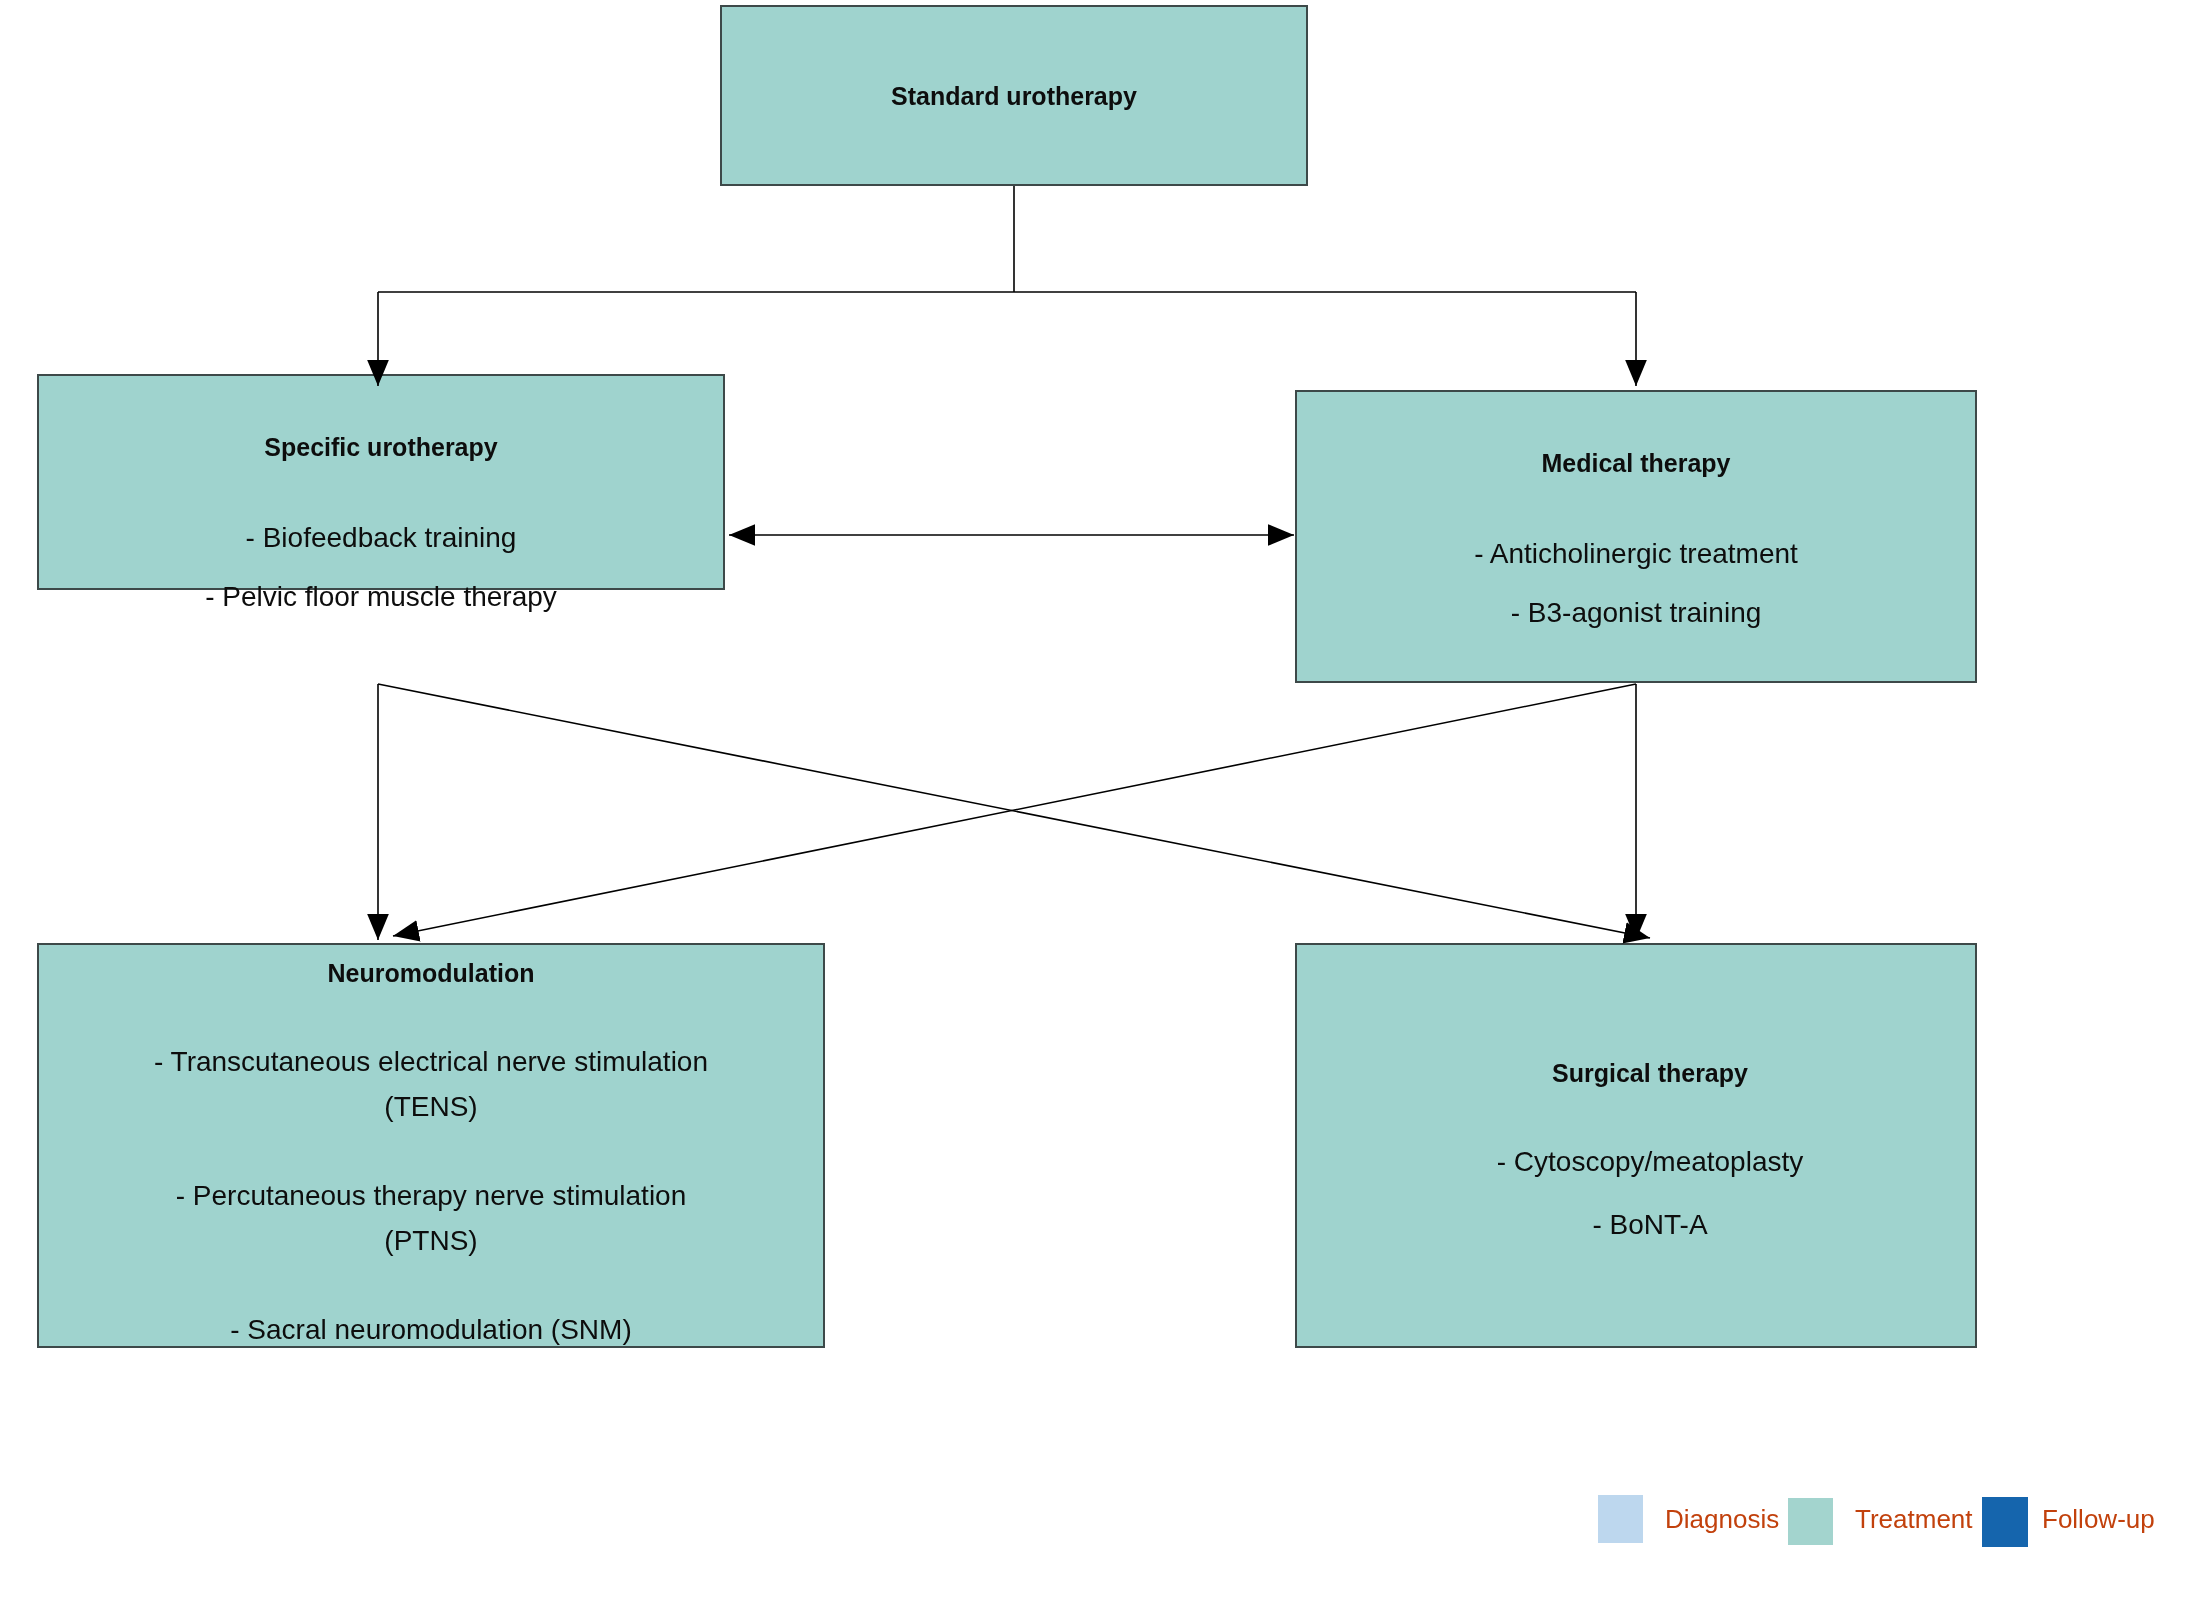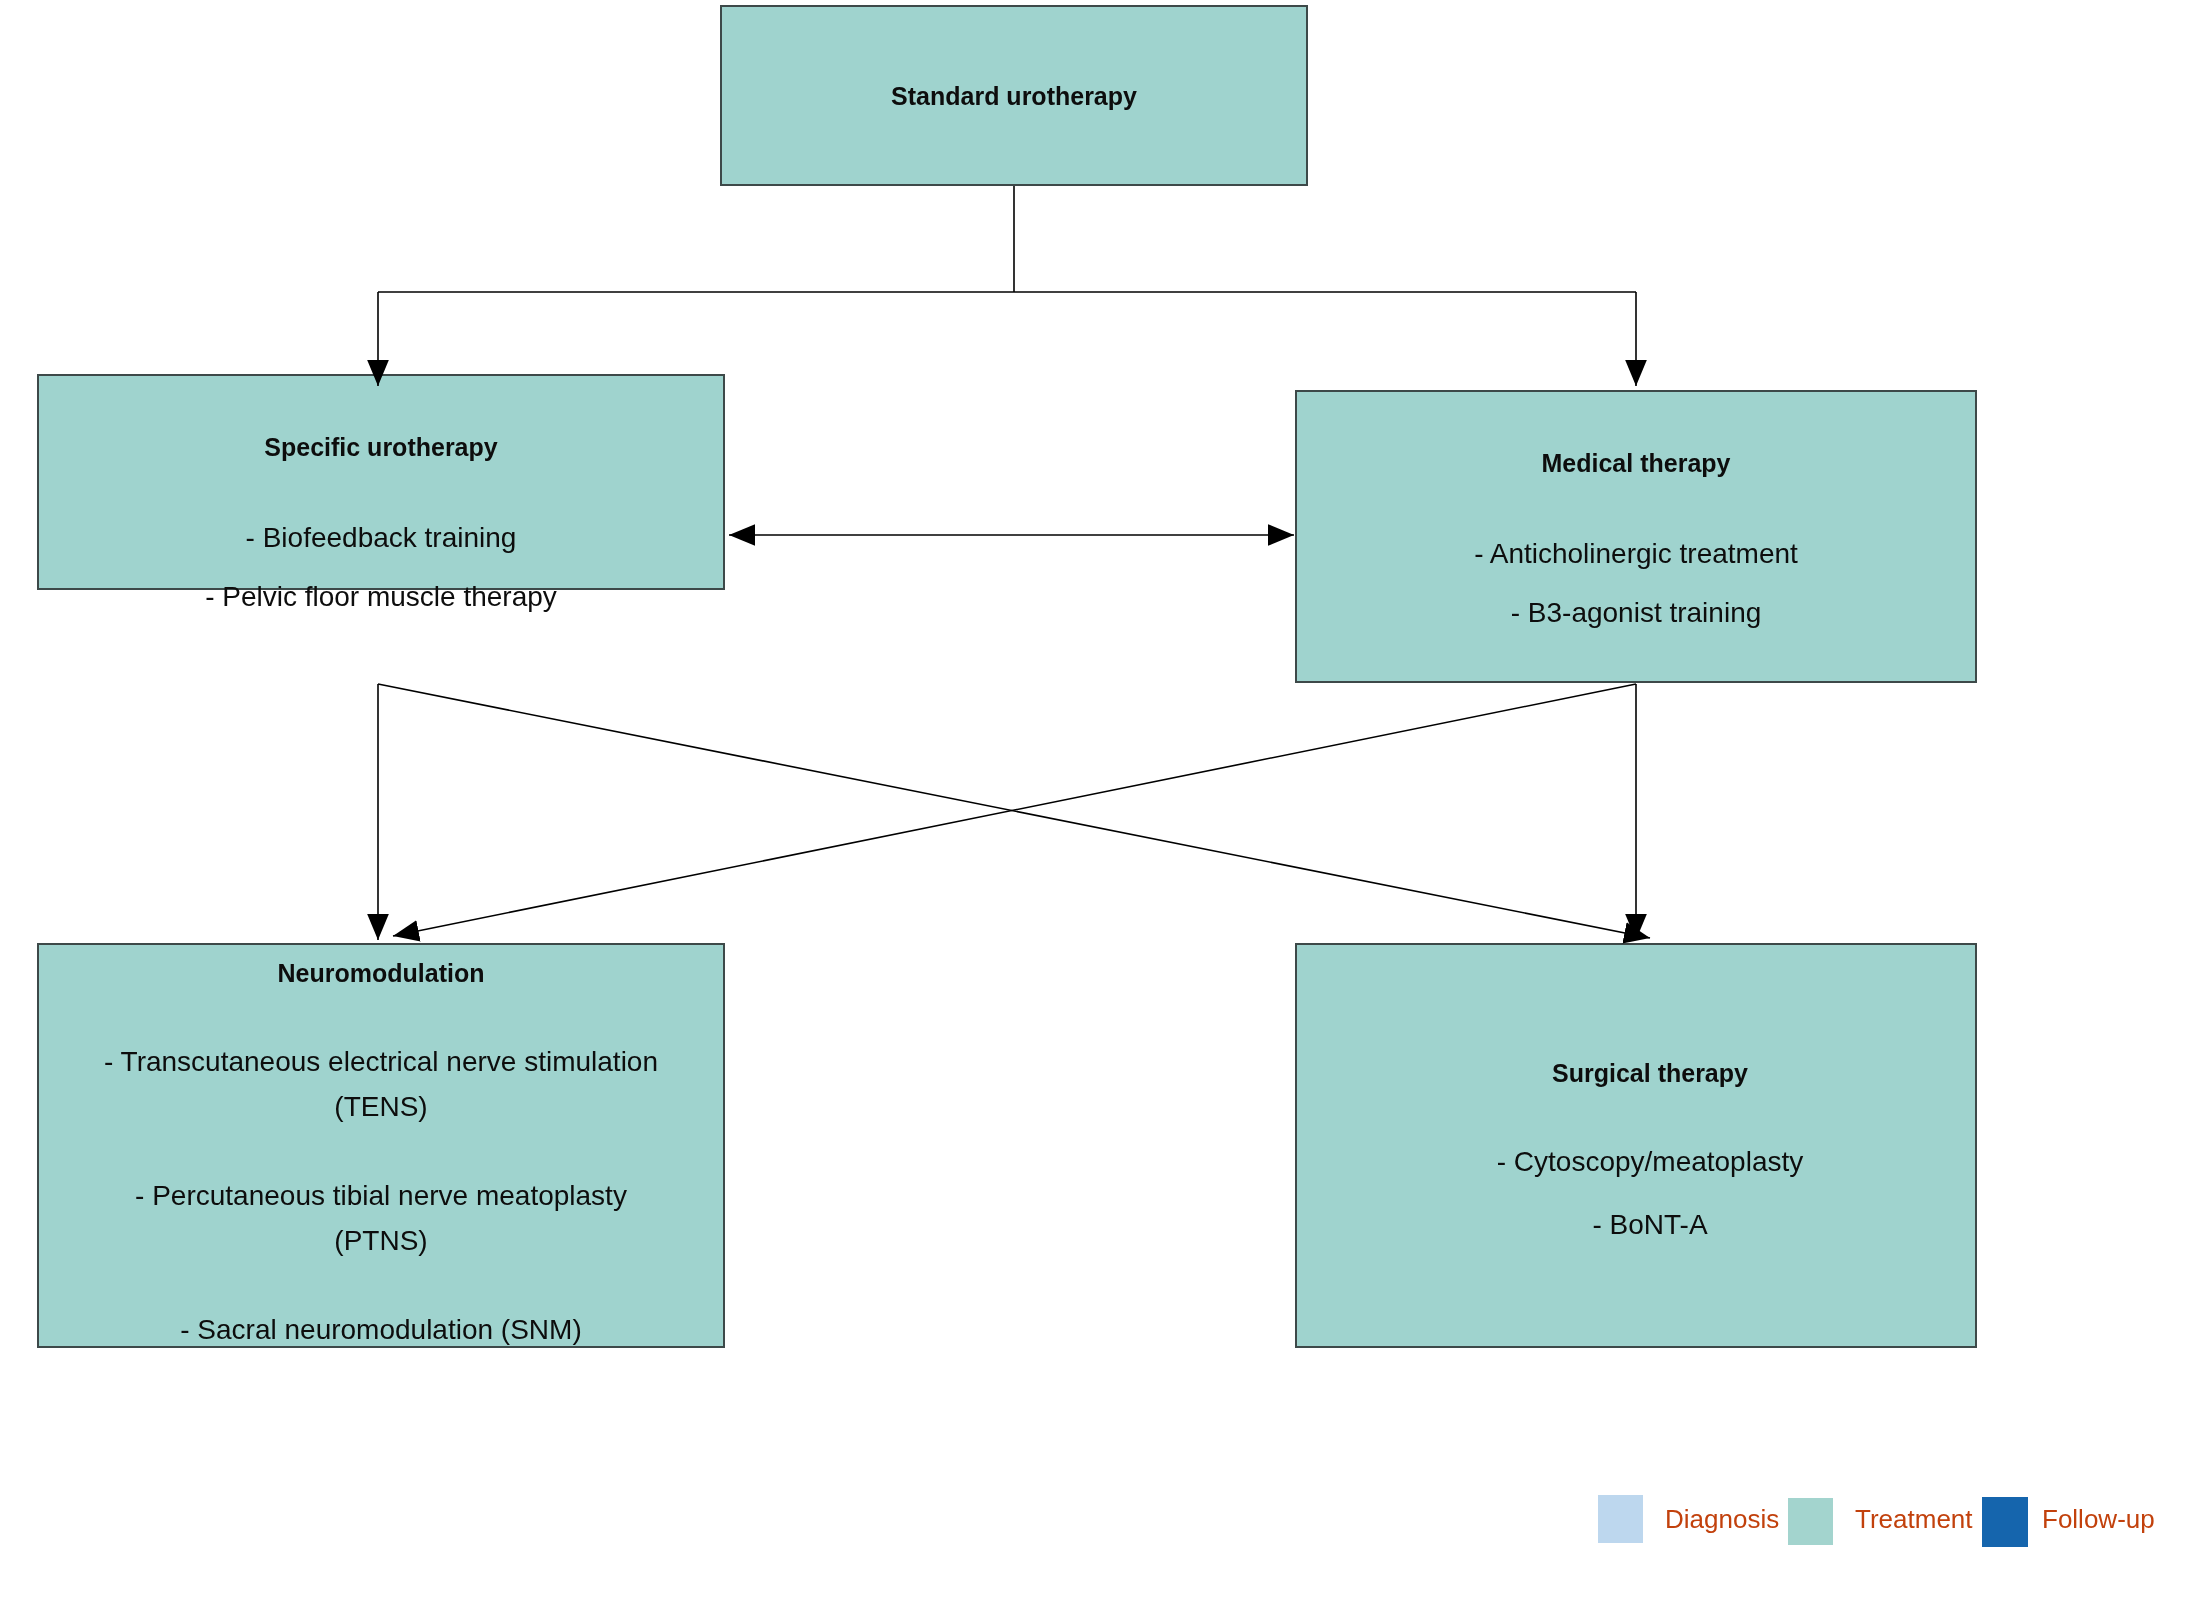--- a/index.html
+++ b/index.html
@@ -41,21 +41,21 @@
     left: 720px; top: 5px; width: 588px; height: 181px;
     display: flex; align-items: center; justify-content: center;
   }
   
   .node.mid-left  { left: 37px;   top: 374px; width: 688px; height: 216px; }
   .node.mid-right { left: 1295px; top: 390px; width: 682px; height: 293px; }
   .node.mid-left .title, .node.mid-right .title { margin-top: 53px; }
   .node.mid-left .items, .node.mid-right .items { margin-top: 50px; }
   .node.mid-left .item, .node.mid-right .item { margin-bottom: 14px; }
   
-  .node.bot-left  { left: 37px;   top: 943px; width: 688px; height: 405px; }
+  .node.bot-left  { left: 37px;   top: 943px; width: 788px; height: 405px; }
   .node.bot-right { left: 1295px; top: 943px; width: 682px; height: 405px; padding-left: 28px; }
   .node.bot-left .title { margin-top: 10px; }
   .node.bot-left .items { margin-top: 48px; }
   .node.bot-left .item  { margin-bottom: 44px; max-width: 575px; margin-left: auto; margin-right: auto; }
   .node.bot-right .title { margin-top: 110px; }
   .node.bot-right .items { margin-top: 48px; }
   .node.bot-right .item  { margin-bottom: 18px; }
   
   .legend { position: absolute; left: 0; top: 0; width: 100%; height: 100%; z-index: 2; }
   .swatch { position: absolute; display: block; }
@@ -118,21 +118,21 @@
     <div class="items">
       <div class="item">- Anticholinergic treatment</div>
       <div class="item">- B3-agonist training</div>
     </div>
   </div>
 
   <div class="node bot-left">
     <div class="title">Neuromodulation</div>
     <div class="items">
       <div class="item">- Transcutaneous electrical nerve stimulation (TENS)</div>
-      <div class="item">- Percutaneous tibial nerve meatoplasty (PTNS)</div>
+      <div class="item">- Percutaneous therapy nerve stimulation (PTNS)</div>
       <div class="item">- Sacral neuromodulation (SNM)</div>
     </div>
   </div>
 
   <div class="node bot-right">
     <div class="title">Surgical therapy</div>
     <div class="items">
       <div class="item">- Cytoscopy/meatoplasty</div>
       <div class="item">- BoNT-A</div>
     </div>

